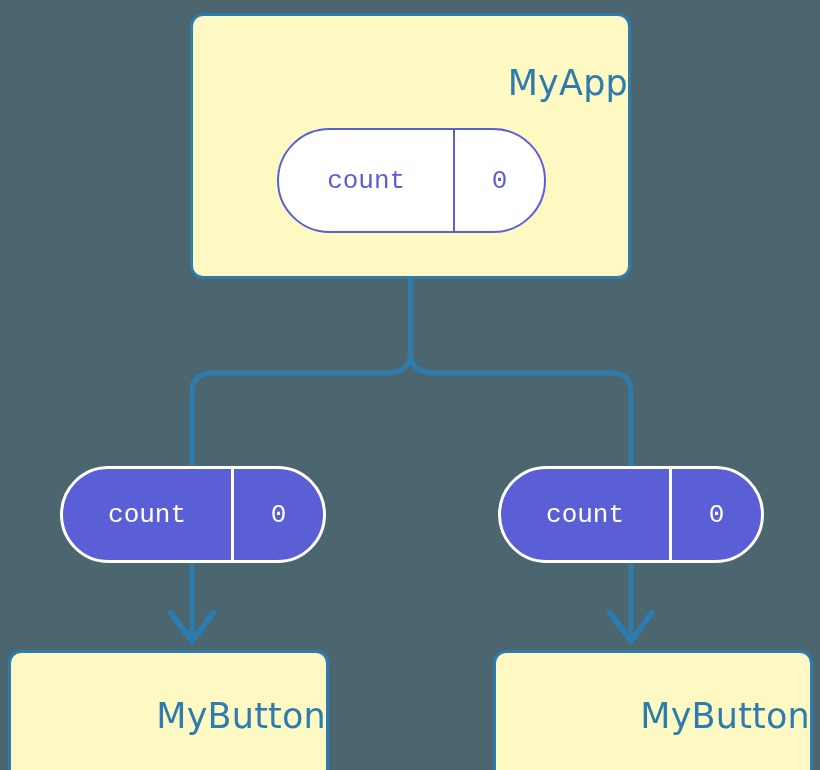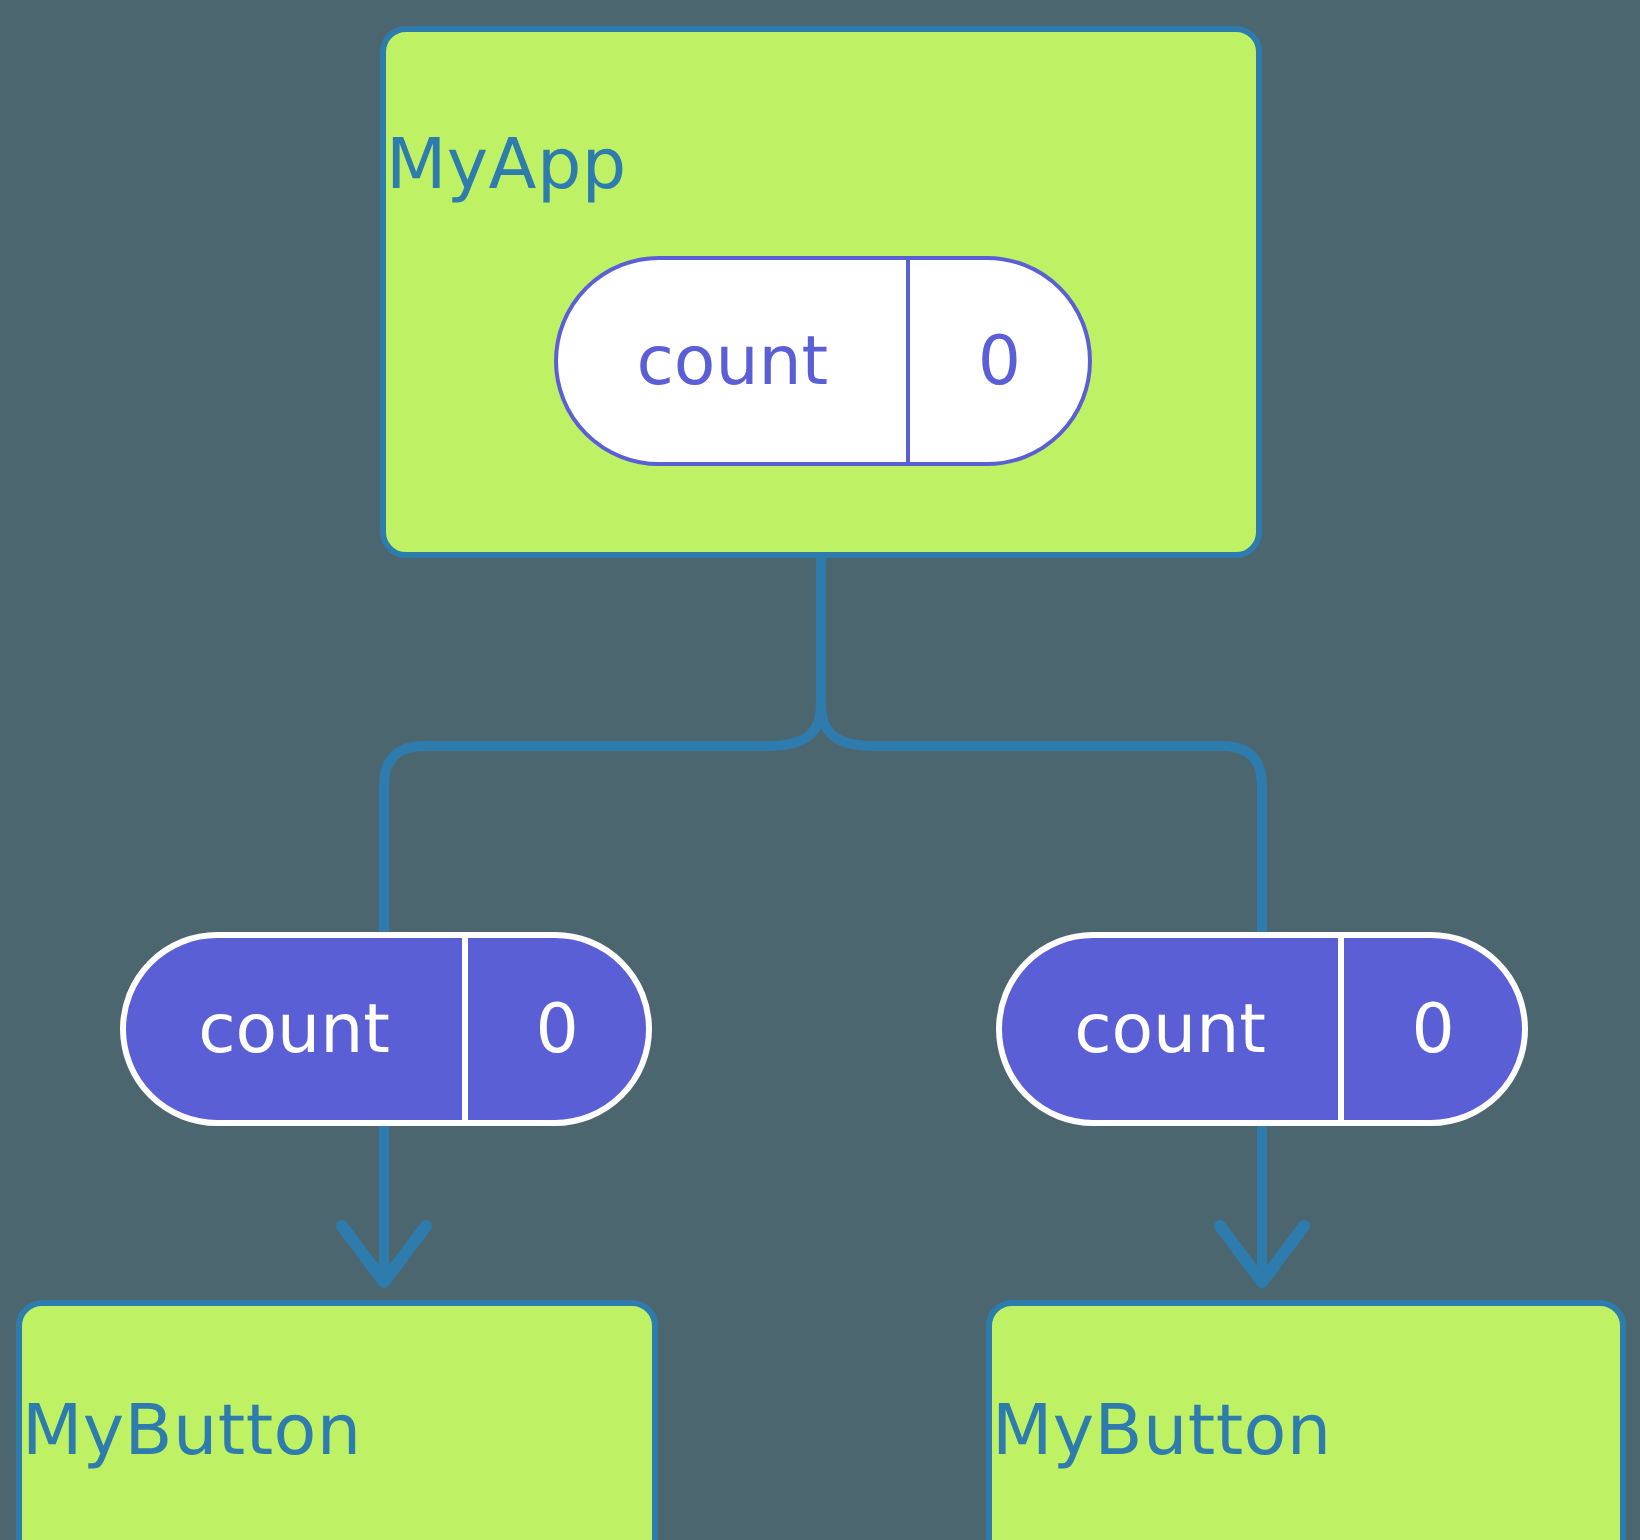--- a/index.html
+++ b/index.html
@@ -27,26 +27,26 @@
     width: 820px;
     height: 770px;
     pointer-events: none;
   }
   .node {
     position: absolute;
     box-sizing: border-box;
   }
   
   .component-card {
-    background: #bef264;
+    background: #fef9c3;
     border: 3px solid #2e7cae;
     border-radius: 13px;
     display: flex;
     flex-direction: column;
-    align-items: flex-start;
+    align-items: flex-end;
   }
   .component-title {
     color: #2e7cae;
     font-size: 35px;
     line-height: 1;
     letter-spacing: 0.2px;
     white-space: nowrap;
   }
   #node-myapp {
     left: 190px;
@@ -82,24 +82,25 @@
     display: flex;
     align-items: stretch;
     border-radius: 999px;
     overflow: hidden;
   }
   .state-pill .pill-key,
   .state-pill .pill-value {
     display: flex;
     align-items: center;
     justify-content: center;
-    font-size: 34px;
+    font-size: 26px;
     line-height: 1;
     white-space: nowrap;
     box-sizing: border-box;
+    font-family: Liberation Mono, monospace;
   }
   
   .state-pill.outlined {
     background: #ffffff;
     border: 2px solid #5b5fd6;
   }
   .state-pill.outlined .pill-key {
     color: #5b5fd6;
     border-right: 2px solid #5b5fd6;
   }

